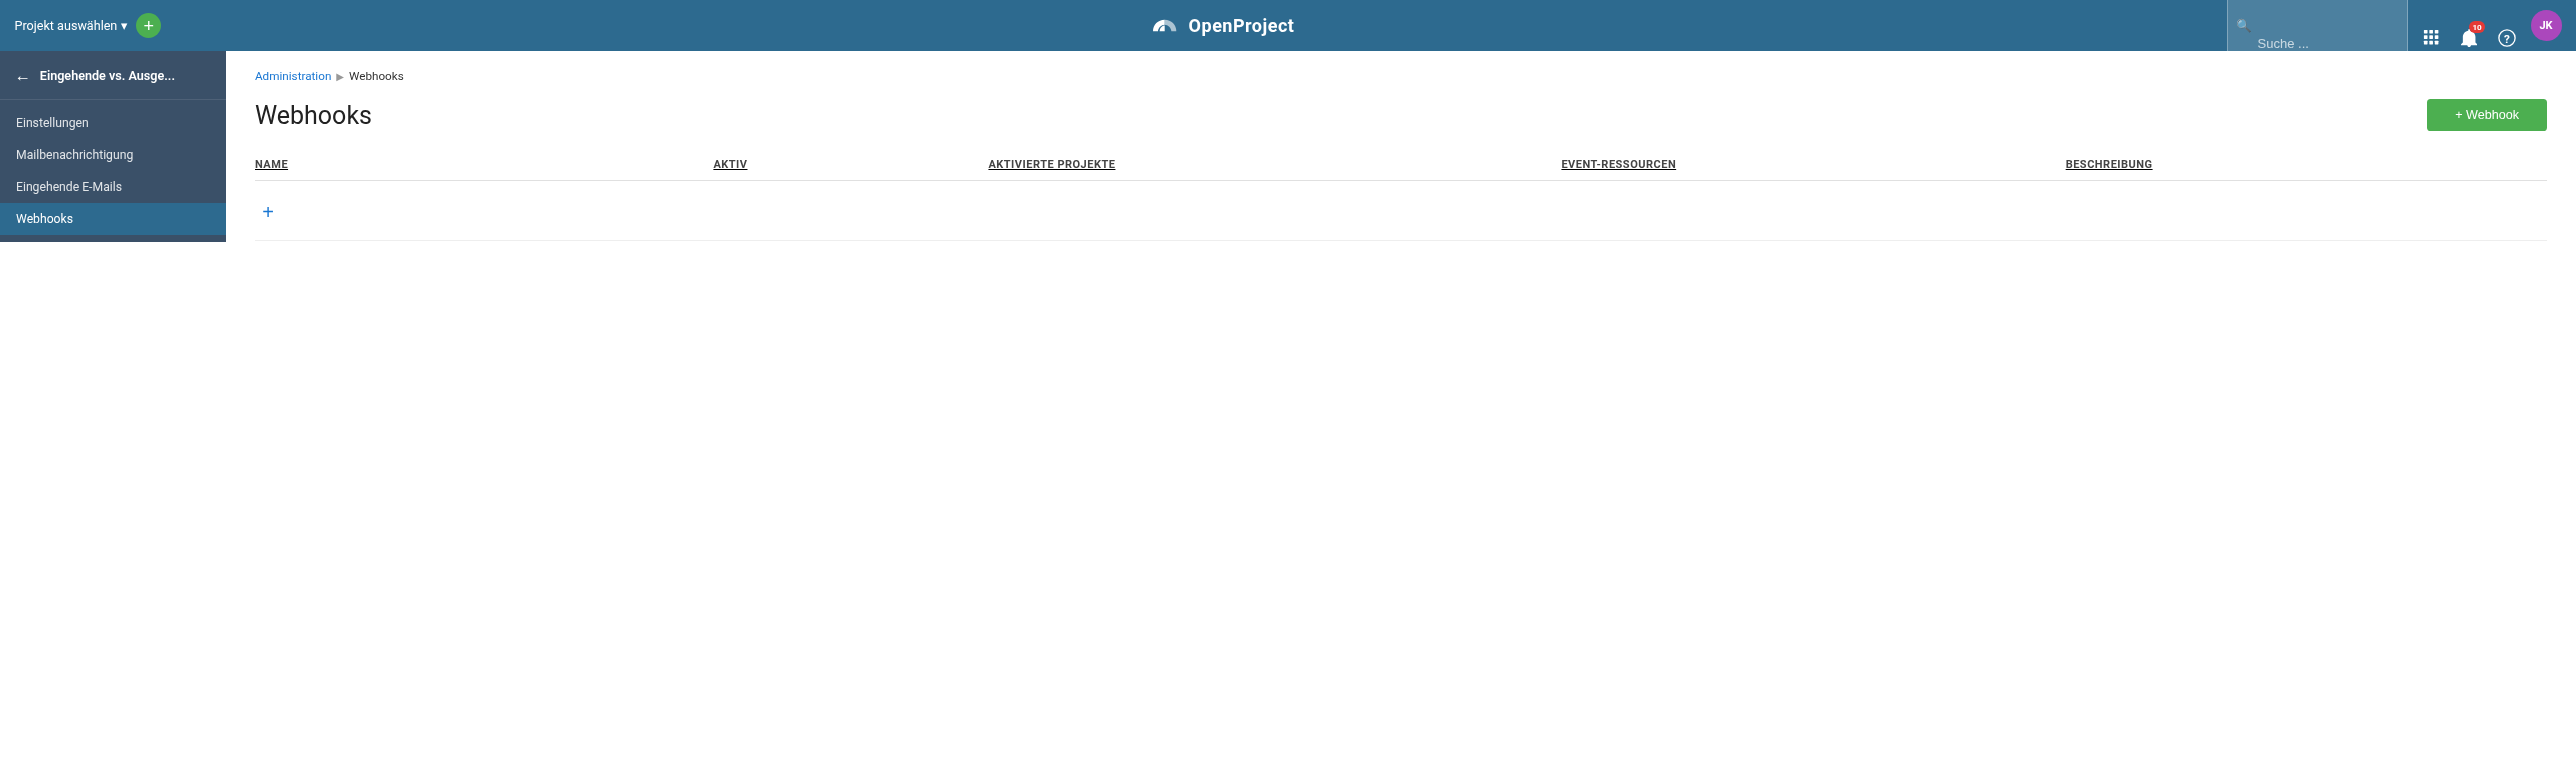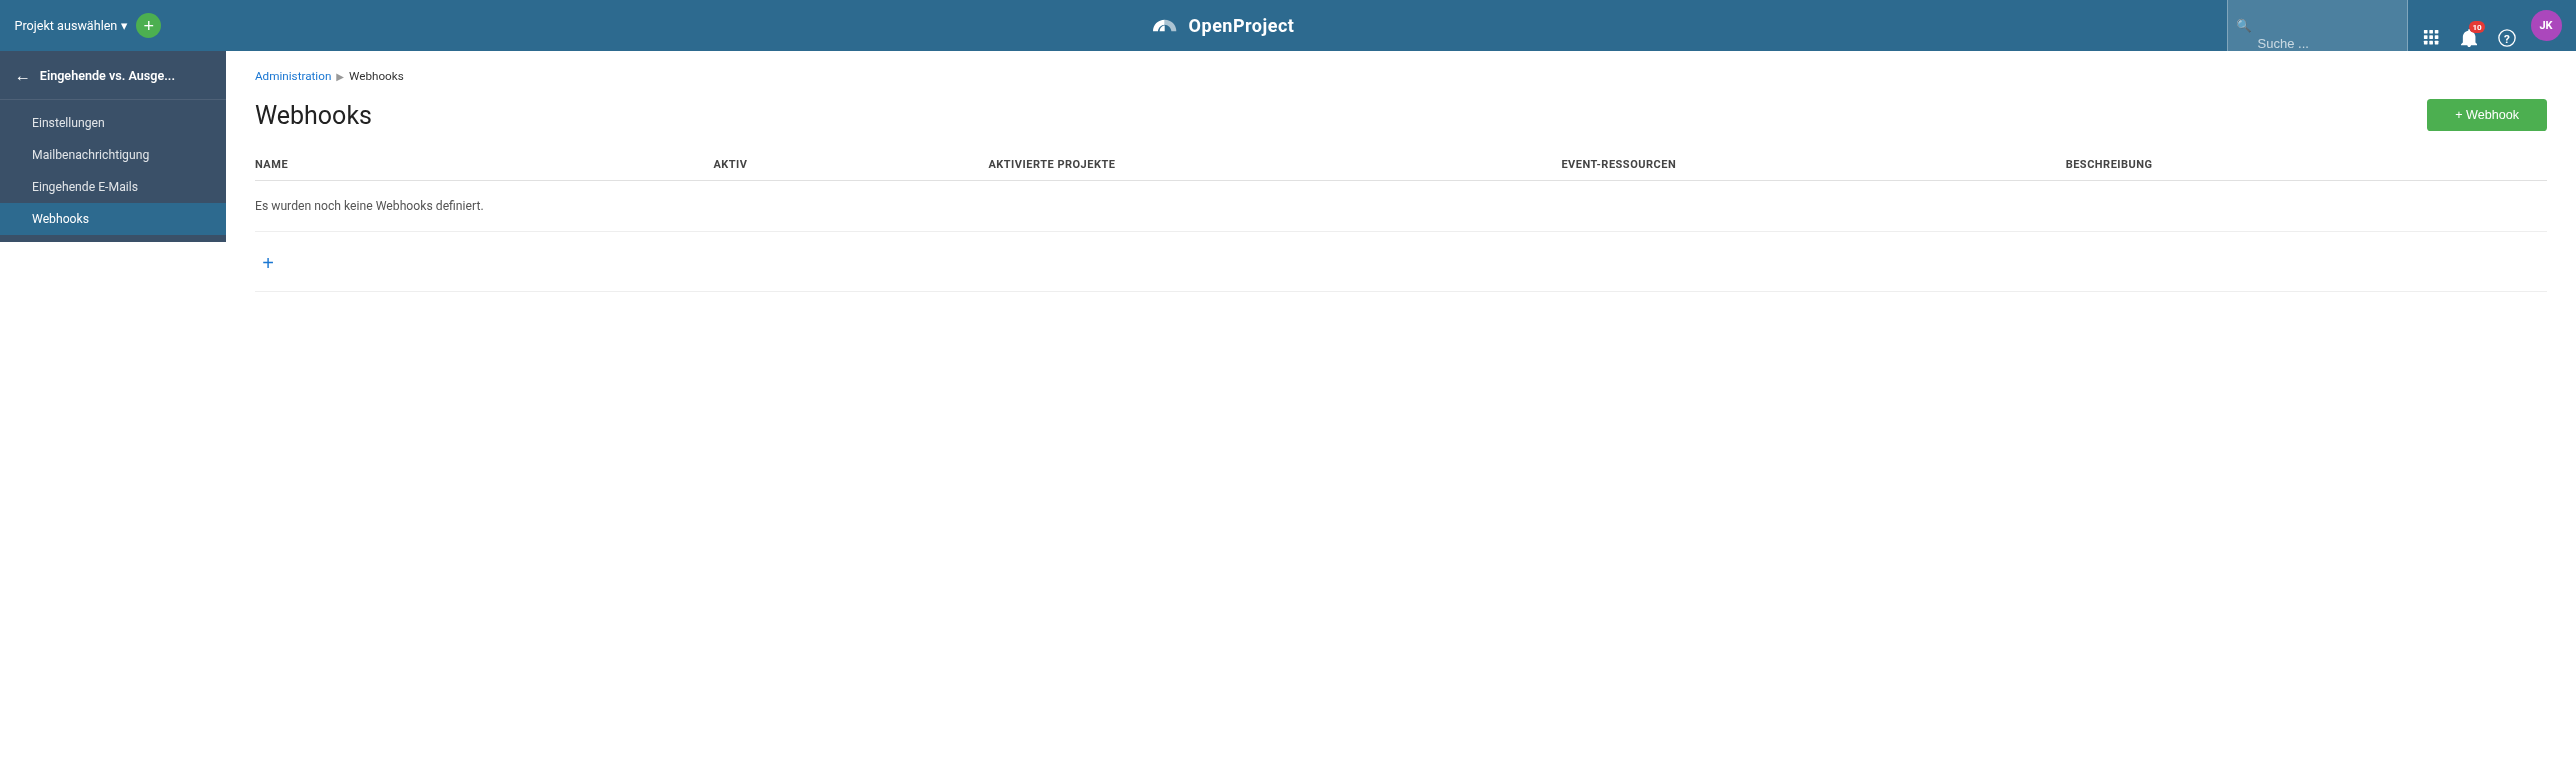--- a/index.html
+++ b/index.html
@@ -151,21 +151,21 @@
     .sidebar-title {
       color: #fff;
       font-size: 12.6px;
       font-weight: 600;
     }
     .sidebar-nav {
       padding: 7.2px 0;
       flex: 1;
     }
     .sidebar-item {
-      padding: 9px 32px;
+      padding: 9px 16px;
       font-size: 12.2px;
       color: rgba(255,255,255,0.85);
       cursor: pointer;
       transition: background 0.15s;
     }
     .sidebar-item.active {
       background: #2d6a8f;
       color: #fff;
     }
 
@@ -220,20 +220,21 @@
     
     .table-container {
       padding: 0 29px;
     }
     .webhooks-table {
       width: 100%;
       border-collapse: collapse;
     }
     .webhooks-table thead tr {
       border-bottom: 1.8px solid #e0e0e0;
+      text-decoration: underline;
     }
     .webhooks-table th {
       text-align: left;
       padding: 9px 11px 9px 0;
       font-size: 11px;
       font-weight: 700;
       color: #444;
       letter-spacing: 0.5px;
       text-transform: uppercase;
     }
@@ -375,23 +376,20 @@
         <thead>
           <tr>
             <th class="col-name">NAME</th>
             <th class="col-active">AKTIV</th>
             <th class="col-projects">AKTIVIERTE PROJEKTE</th>
             <th class="col-events">EVENT-RESSOURCEN</th>
             <th class="col-desc">BESCHREIBUNG</th>
           </tr>
         </thead>
         <tbody>
-          <tr class="empty-row">
-            <td colspan="5">Es wurden noch keine Webhooks definiert.</td>
-          </tr>
           <tr>
             <td colspan="5">
               <button class="add-inline-btn">+</button>
             </td>
           </tr>
         </tbody>
       </table>
     </div>
 
   </main>

